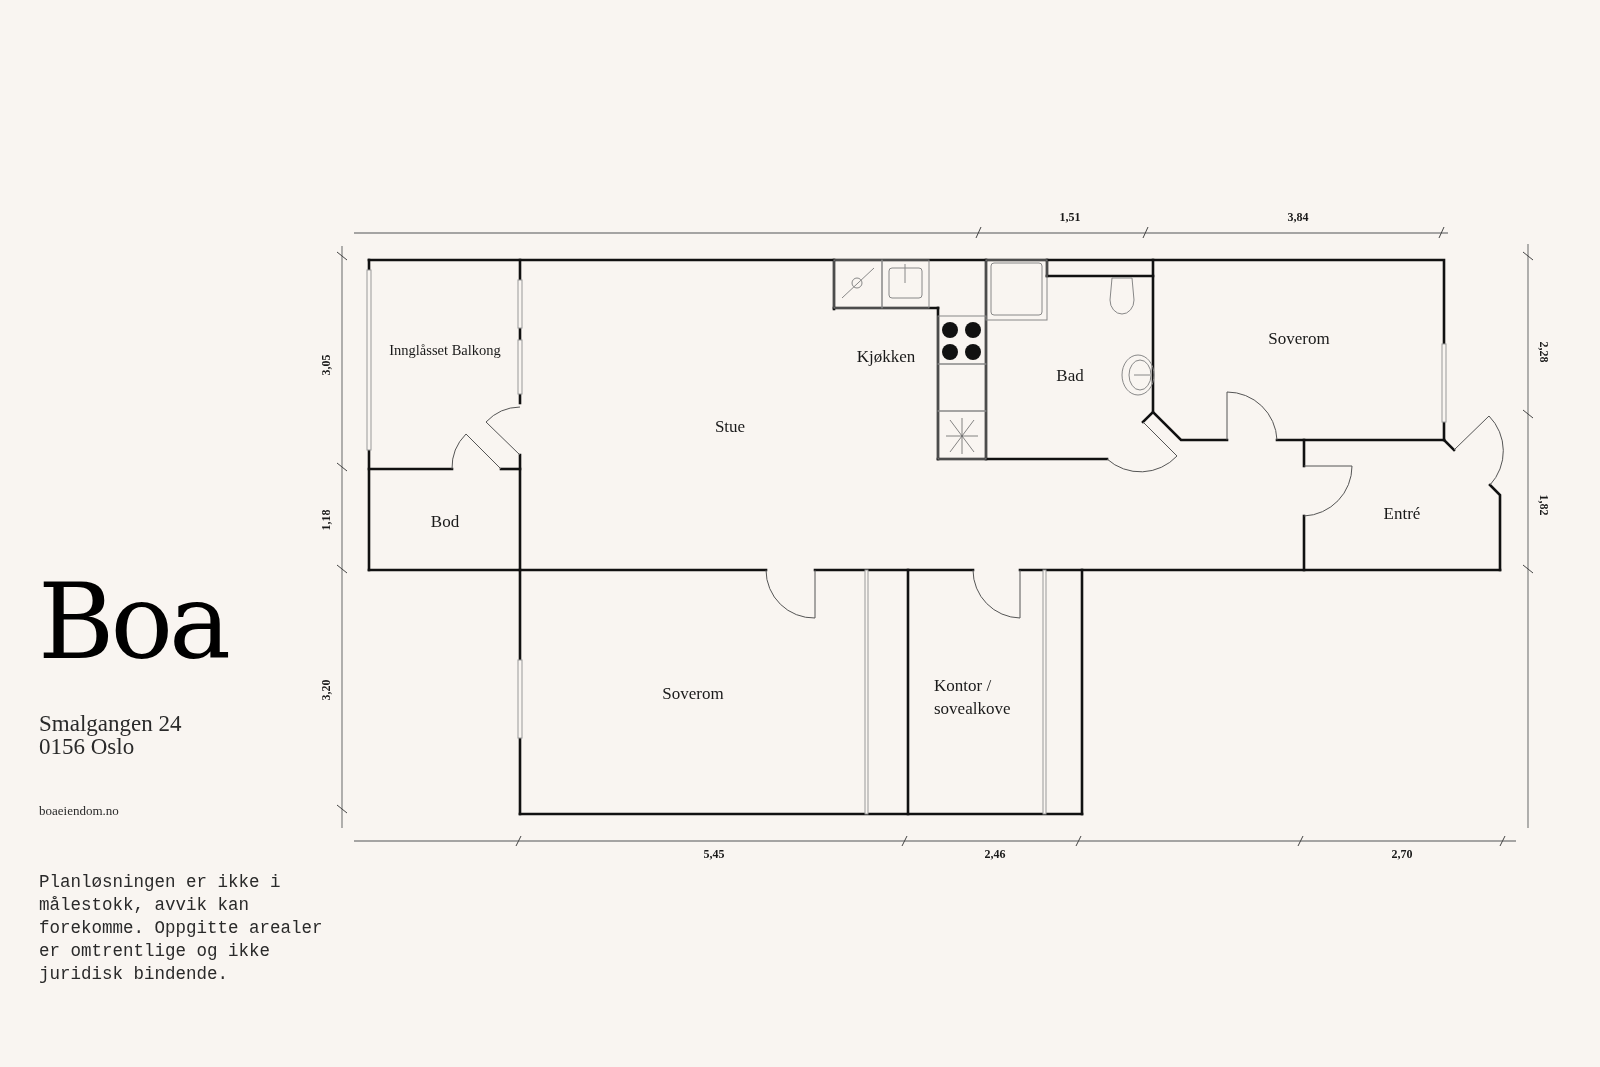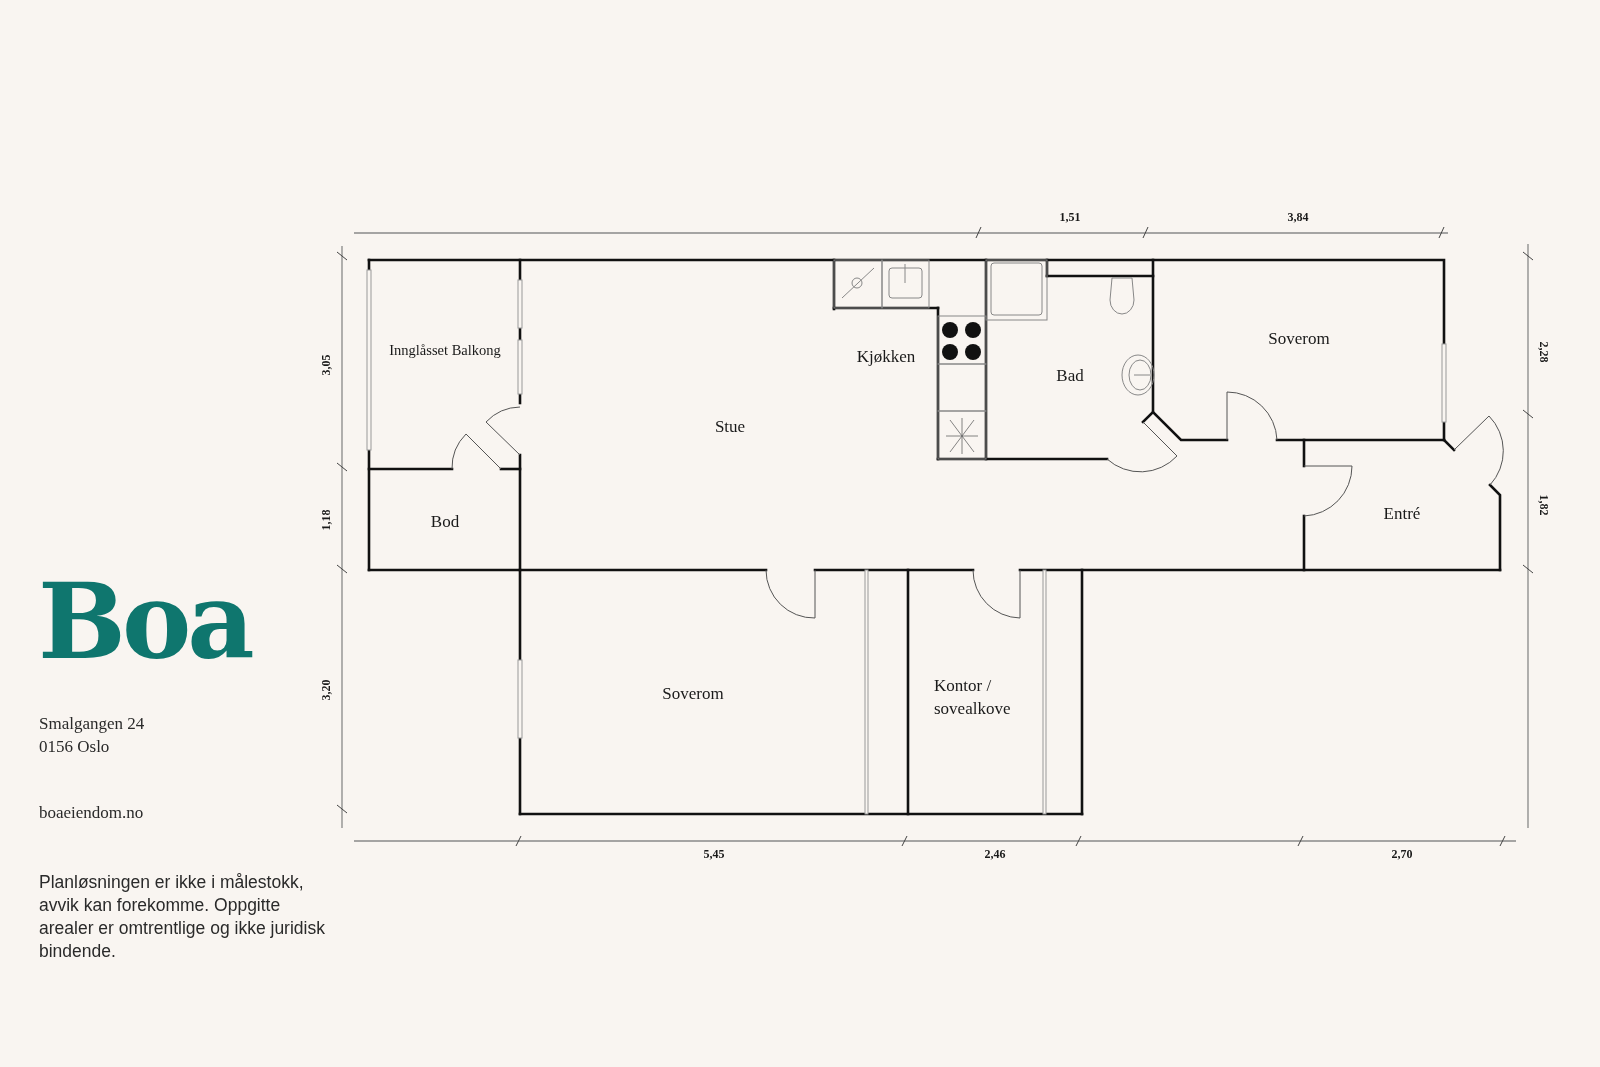--- a/index.html
+++ b/index.html
@@ -1,20 +1,20 @@
 <!DOCTYPE html>
 <html><head>
 <meta charset="utf-8">
 <style>
   html,body{margin:0;padding:0;}
   body{width:1600px;height:1067px;background:#f9f5f1;position:relative;overflow:hidden;font-family:"DejaVu Serif","Liberation Serif",serif;color:#1a1a1a;}
-  .brand{position:absolute;left:38px;top:570px;font-family:"DejaVu Serif","Liberation Serif",serif;font-weight:bold;font-size:104px;letter-spacing:-4px;line-height:1;color:#0f766e;text-align:center;}
-  .addr{position:absolute;left:39px;top:712px;font-size:17px;line-height:23px;color:#2a2a2a;font-family:"Liberation Serif",serif;}
-  .web{position:absolute;left:39px;top:803px;font-size:17px;color:#2a2a2a;font-family:"Liberation Serif",serif;}
-  .disc{position:absolute;left:39px;top:871px;width:300px;font-size:17.5px;line-height:23px;color:#2a2a2a;font-family:Liberation Sans, sans-serif;}
+  .brand{position:absolute;left:38px;top:570px;font-family:"DejaVu Serif","Liberation Serif",serif;font-weight:normal;font-size:104px;letter-spacing:-4px;line-height:1;color:#000000;text-align:center;}
+  .addr{position:absolute;left:39px;top:712px;font-size:23px;line-height:23px;color:#2a2a2a;font-family:"Liberation Serif",serif;}
+  .web{position:absolute;left:39px;top:803px;font-size:13px;color:#2a2a2a;font-family:"Liberation Serif",serif;}
+  .disc{position:absolute;left:39px;top:871px;width:300px;font-size:17.5px;line-height:23px;color:#2a2a2a;font-family:Liberation Mono, monospace;}
   svg.plan{position:absolute;left:0;top:0;}
   .room{font-family:"Liberation Serif",serif;font-size:17px;fill:#1a1a1a;}
   .room.sm{font-size:14.5px;}
   .dim{font-family:"Liberation Serif",serif;font-weight:bold;font-size:12px;fill:#1a1a1a;}
   .wall{stroke:#111;stroke-width:2.6;fill:none;stroke-linecap:square;}
   .thin{stroke:#555;stroke-width:1;fill:none;}
   .win{stroke:#999;stroke-width:1;fill:#f9f5f1;}
   .dline{stroke:#888;stroke-width:1.3;fill:none;}
   .tick{stroke:#444;stroke-width:1;}
   .fix{stroke:#888;stroke-width:1;fill:none;}

